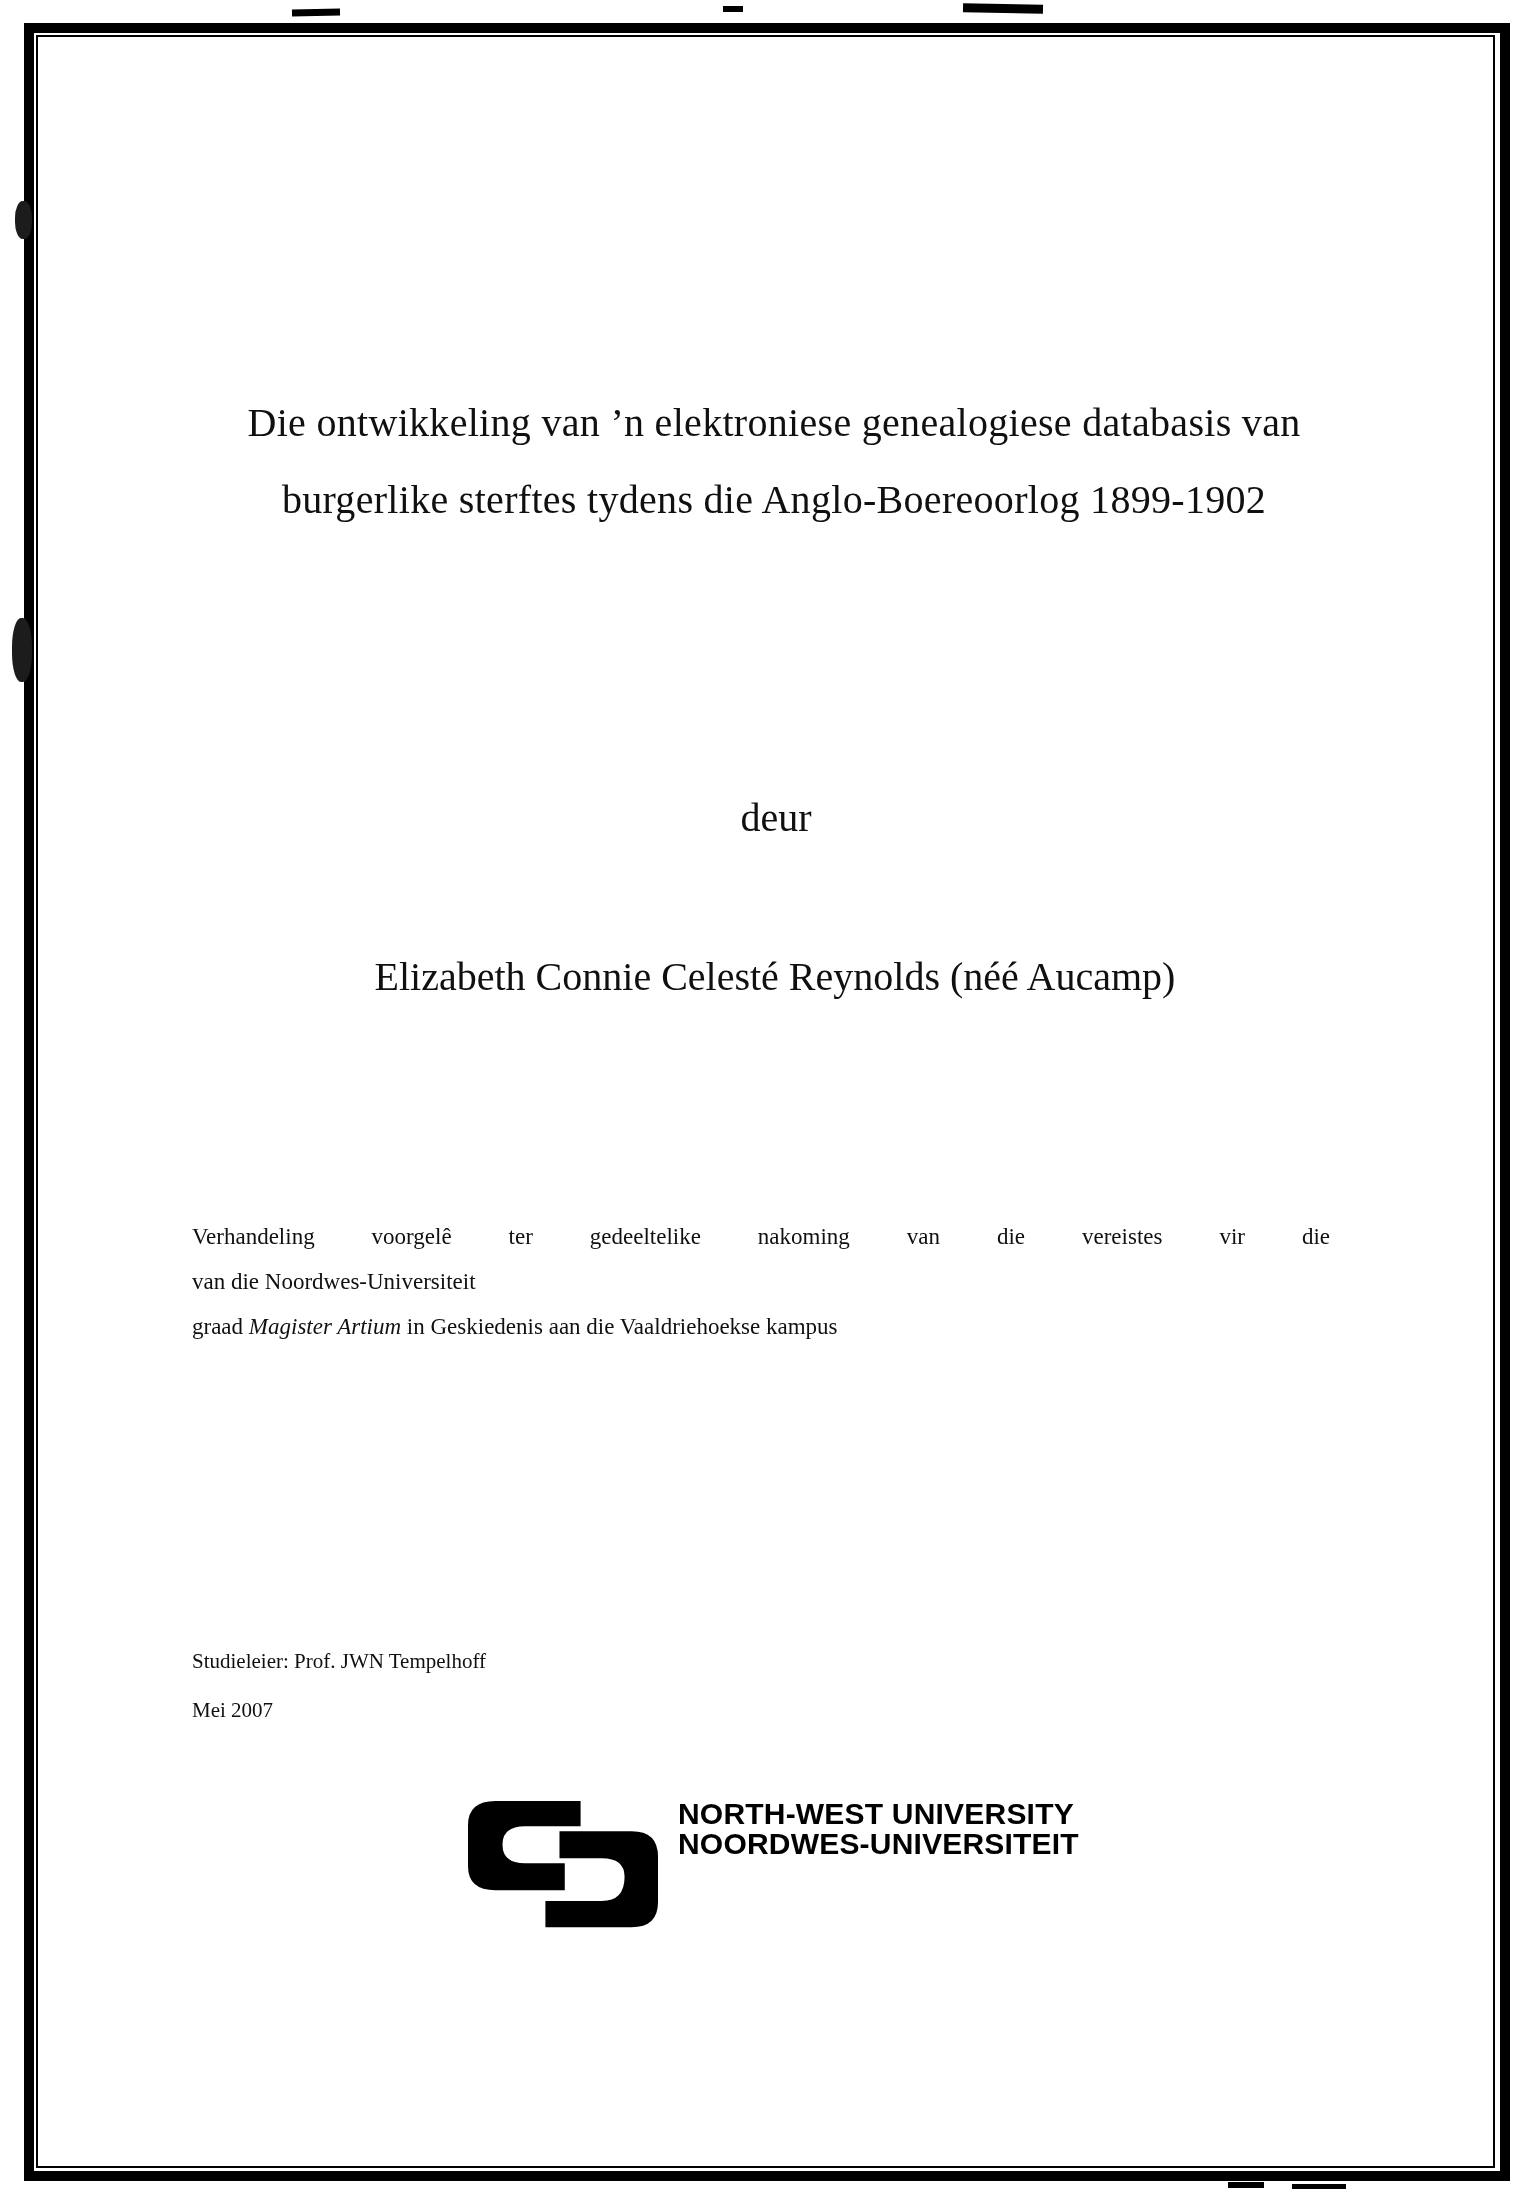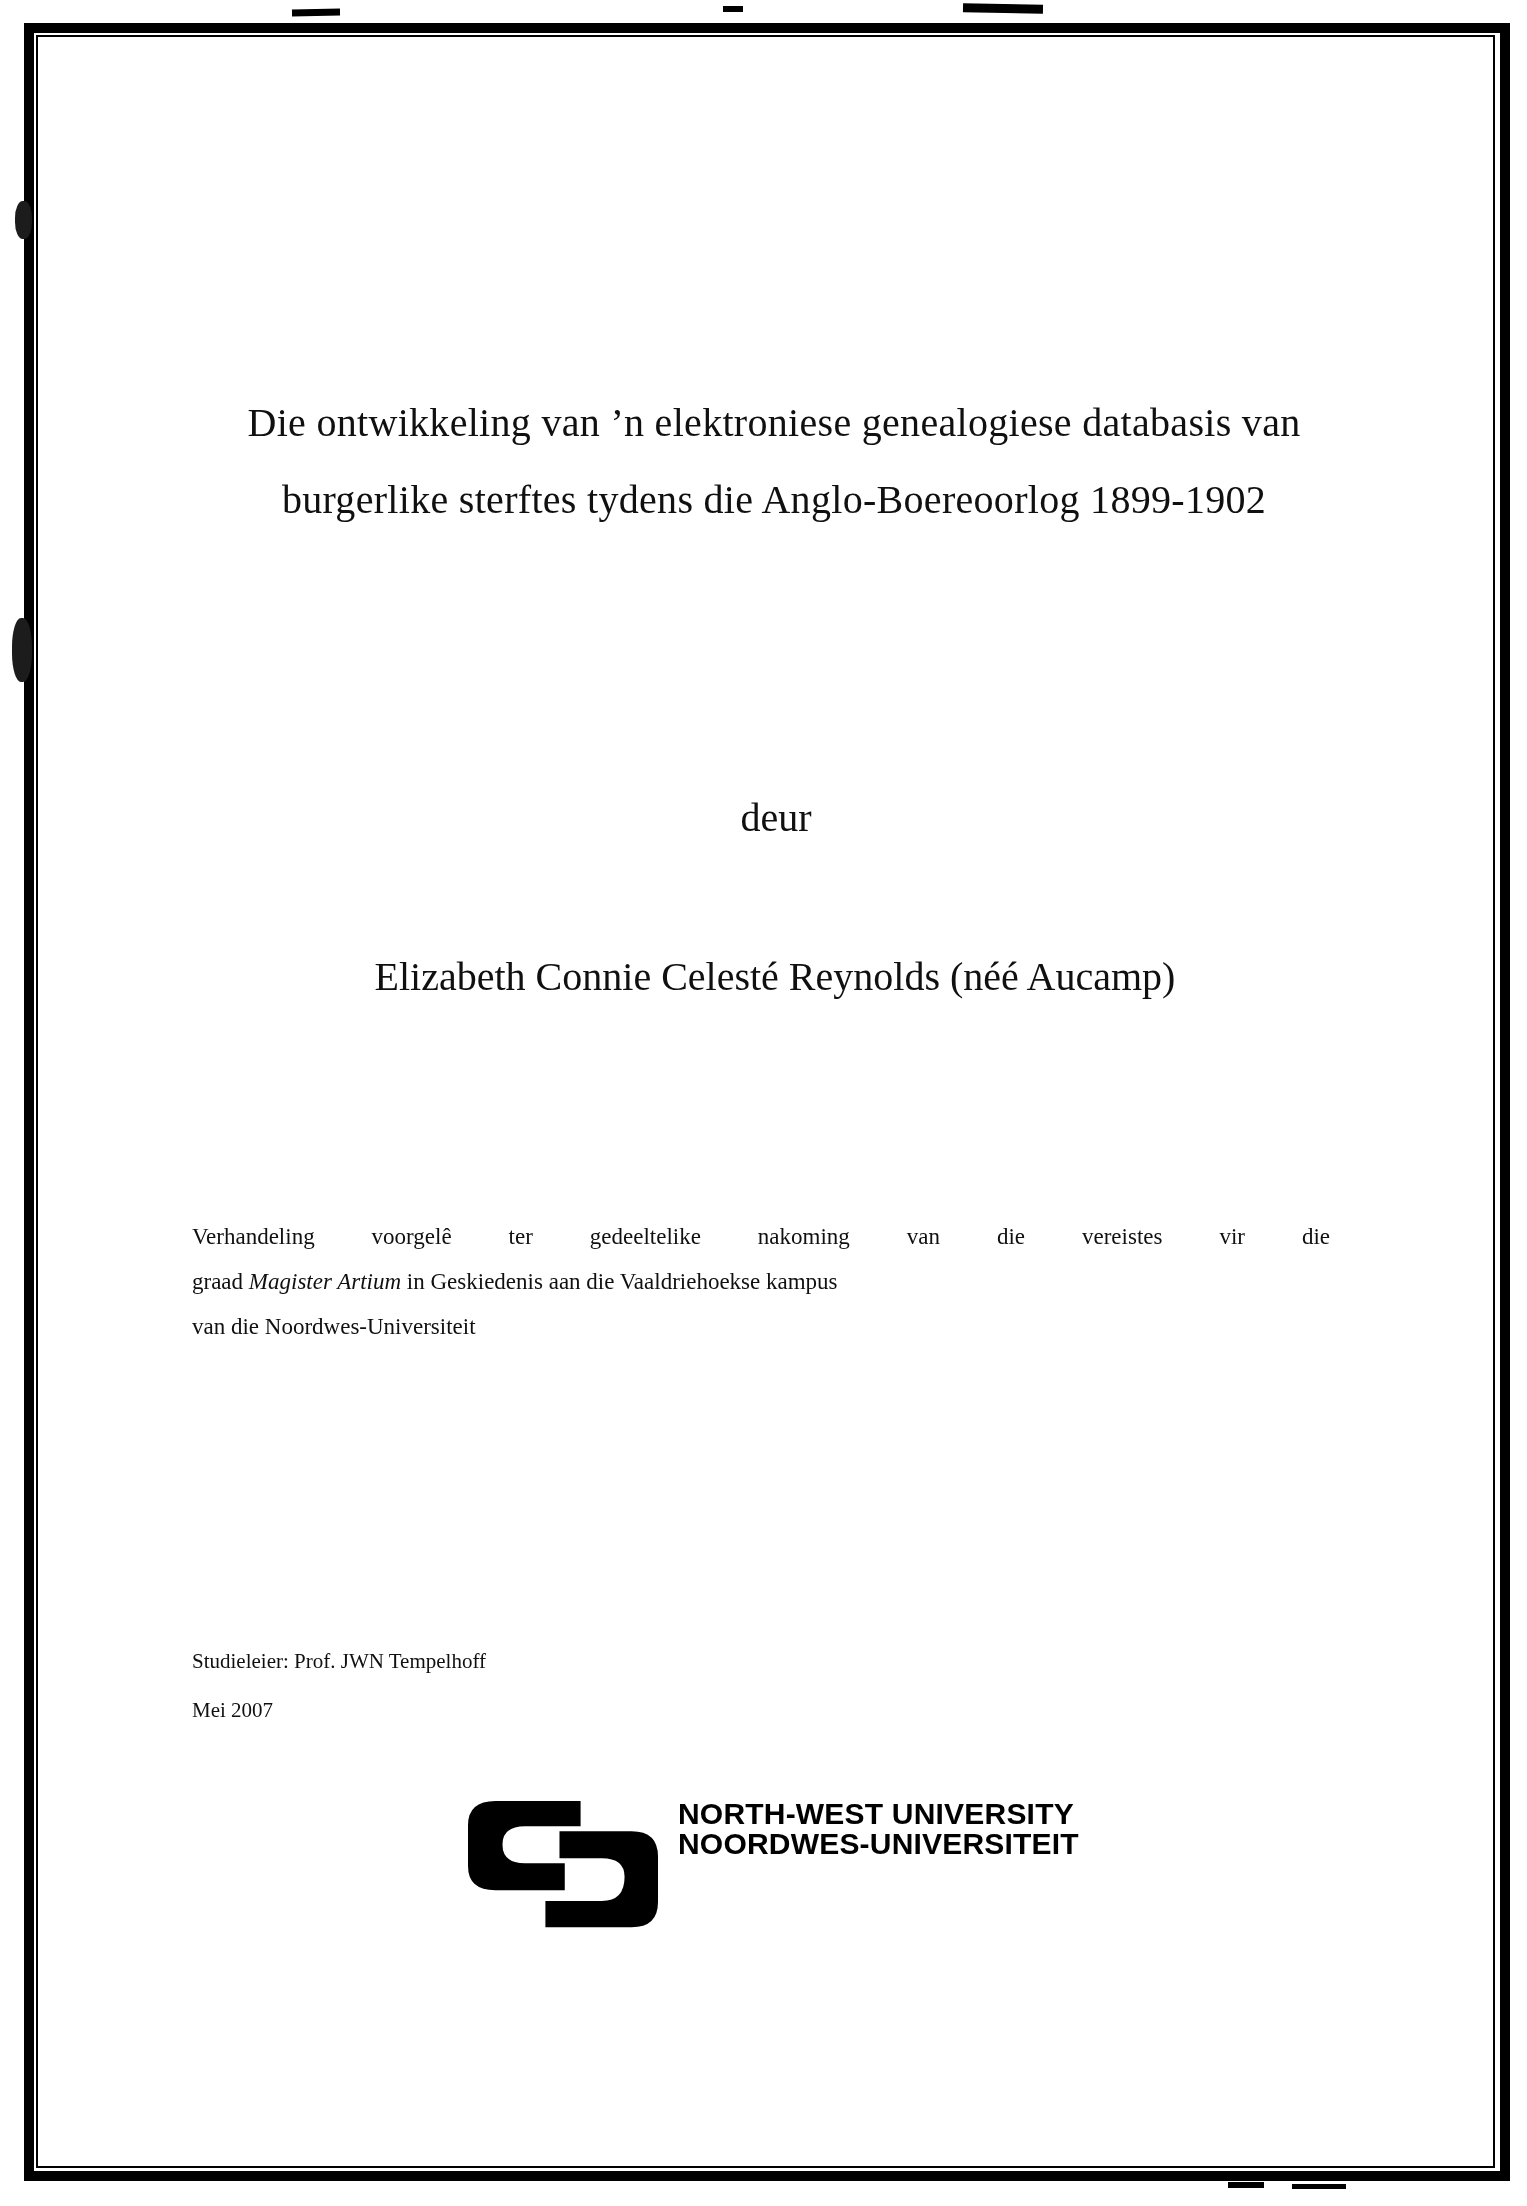--- a/index.html
+++ b/index.html
@@ -64,22 +64,22 @@
     <span class="tline">Die ontwikkeling van ’n elektroniese genealogiese databasis van</span>
     <span class="tline">burgerlike sterftes tydens die Anglo-Boereoorlog 1899-1902</span>
   </h1>
 
   <div class="byline">deur</div>
 
   <div class="author">Elizabeth Connie Celesté Reynolds (néé Aucamp)</div>
 
   <div class="statement">
     <div class="just"><span>Verhandeling voorgelê ter gedeeltelike nakoming van die vereistes vir die</span></div>
+    <div>van die Noordwes-Universiteit</div>
     <div><span>graad </span><span class="ital">Magister Artium</span><span> in Geskiedenis aan die Vaaldriehoekse kampus</span></div>
-    <div>van die Noordwes-Universiteit</div>
   </div>
 
   <div class="supervisor-block">
     <div>Studieleier: Prof. JWN Tempelhoff</div>
     <div>Mei 2007</div>
   </div>
 
   <div class="logo">
     <svg class="logo-mark" width="190" height="128" viewBox="0 0 540 380" preserveAspectRatio="none" aria-hidden="true">
       <path fill="#000000" d="M320,0 L78,0 Q0,0 0,72 L0,193 Q0,265 78,265 L275,265 L275,185 L162,185 Q98,185 98,130 Q98,75 162,75 L320,75 Z"></path>

